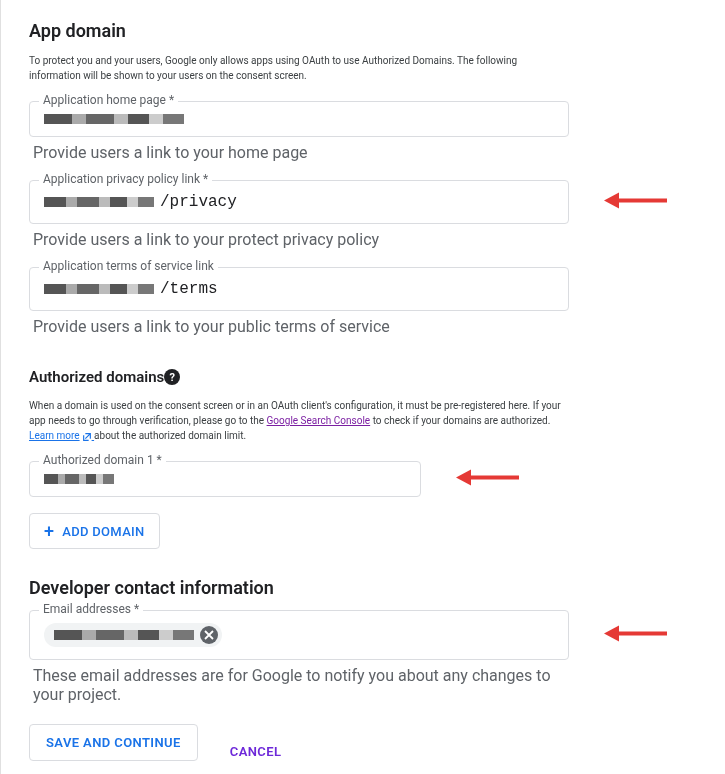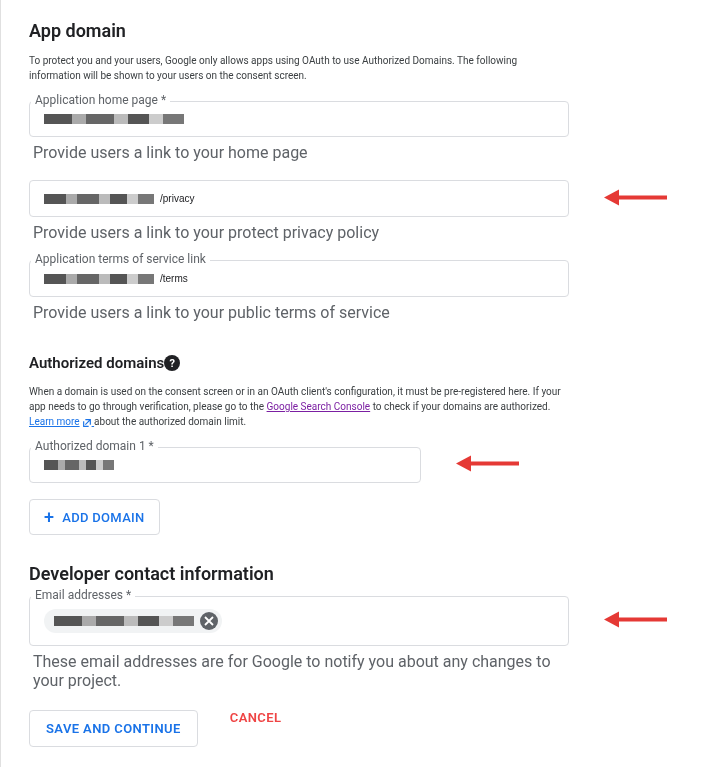--- a/index.html
+++ b/index.html
@@ -37,35 +37,35 @@
       max-width: 540px;
     }
     .field-container {
       position: relative;
       margin-bottom: 6px;
       max-width: 540px;
     }
     .field-label {
       position: absolute;
       top: -8px;
-      left: 2px;
+      left: 10px;
       background: #fff;
       padding: 0 4px;
       font-size: 12px;
       color: #5f6368;
       text-align: center;
     }
     .field-input {
       width: 100%;
       border: 1px solid #dadce0;
       border-radius: 4px;
       padding: 12px 14px;
-      font-size: 10px;
+      font-size: 16px;
       color: #202124;
-      font-family: Liberation Sans, sans-serif;
+      font-family: Liberation Mono, monospace;
       outline: none;
     }
     .helper-text {
       font-size: 16px;
       color: #5f6368;
       margin: 6px 0 18px 4px;
       max-width: 540px;
     }
     .redacted-bar {
       display: inline-block;
@@ -151,24 +151,25 @@
       background: #fff;
       cursor: pointer;
       font-family: inherit;
       letter-spacing: 0.4px;
     }
     .secondary-btn {
       border: none;
       background: none;
       font-size: 13px;
       font-weight: 600;
-      color: #ef4444;
+      color: #6d28d9;
       cursor: pointer;
       font-family: inherit;
       letter-spacing: 0.4px;
+      margin-top: 20px;
     }
     .chip {
       display: inline-flex;
       align-items: center;
       background: #f1f3f4;
       border-radius: 12px;
       padding: 3px 4px 3px 10px;
       gap: 6px;
     }
     .chip-close {
@@ -226,20 +227,21 @@
         <span class="redacted-bar med"></span>
       </div>
     </div>
   </div>
 </div>
 <p class="helper-text">Provide users a link to your home page</p>
 
 
 <div class="field-wrapper">
   <div class="field-container">
+    <span class="field-label">Application privacy policy link *</span>
     <div class="field-input">
       <div class="input-content">
         <span class="redacted-bar"></span>
         <span>/privacy</span>
       </div>
     </div>
   </div>
   <div class="arrow">
     <svg viewBox="0 0 70 24">
         <path d="M 68 12 L 15 12" stroke="#e53935" stroke-width="4" fill="none"></path>

